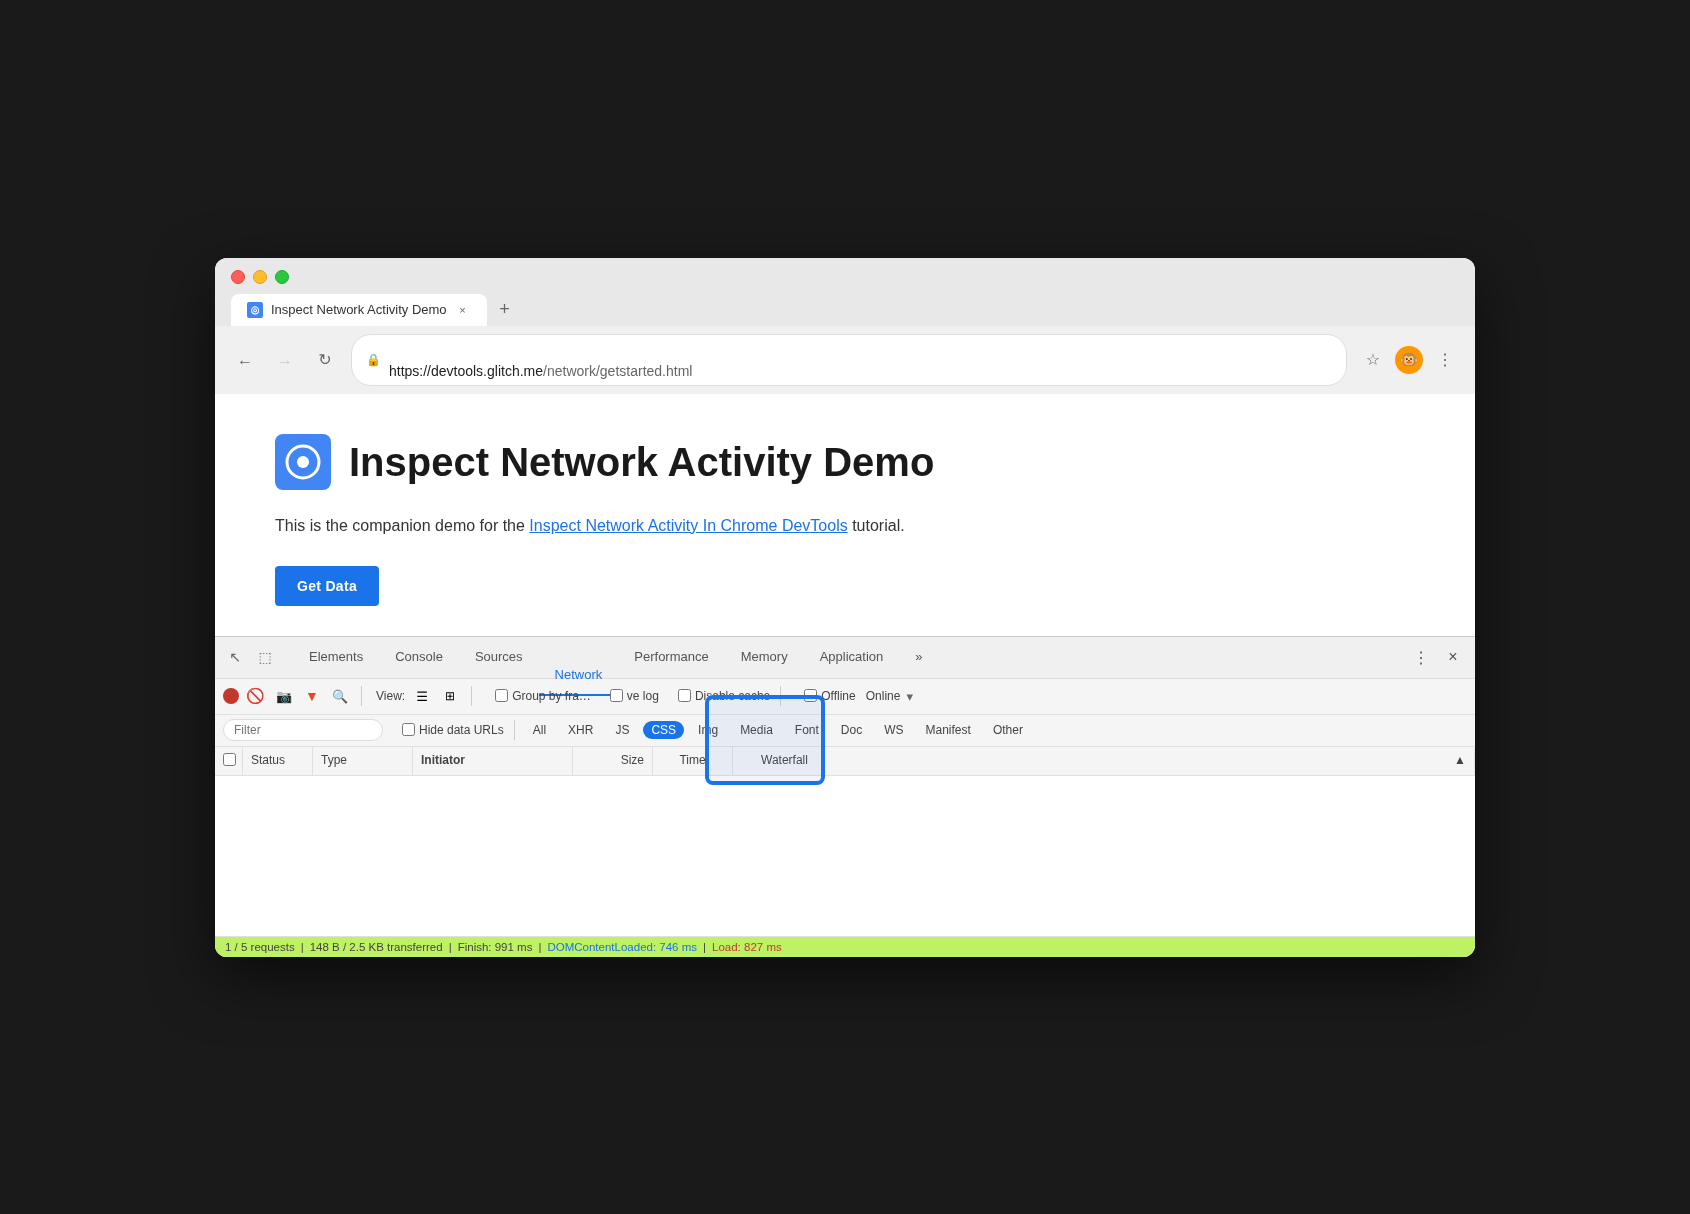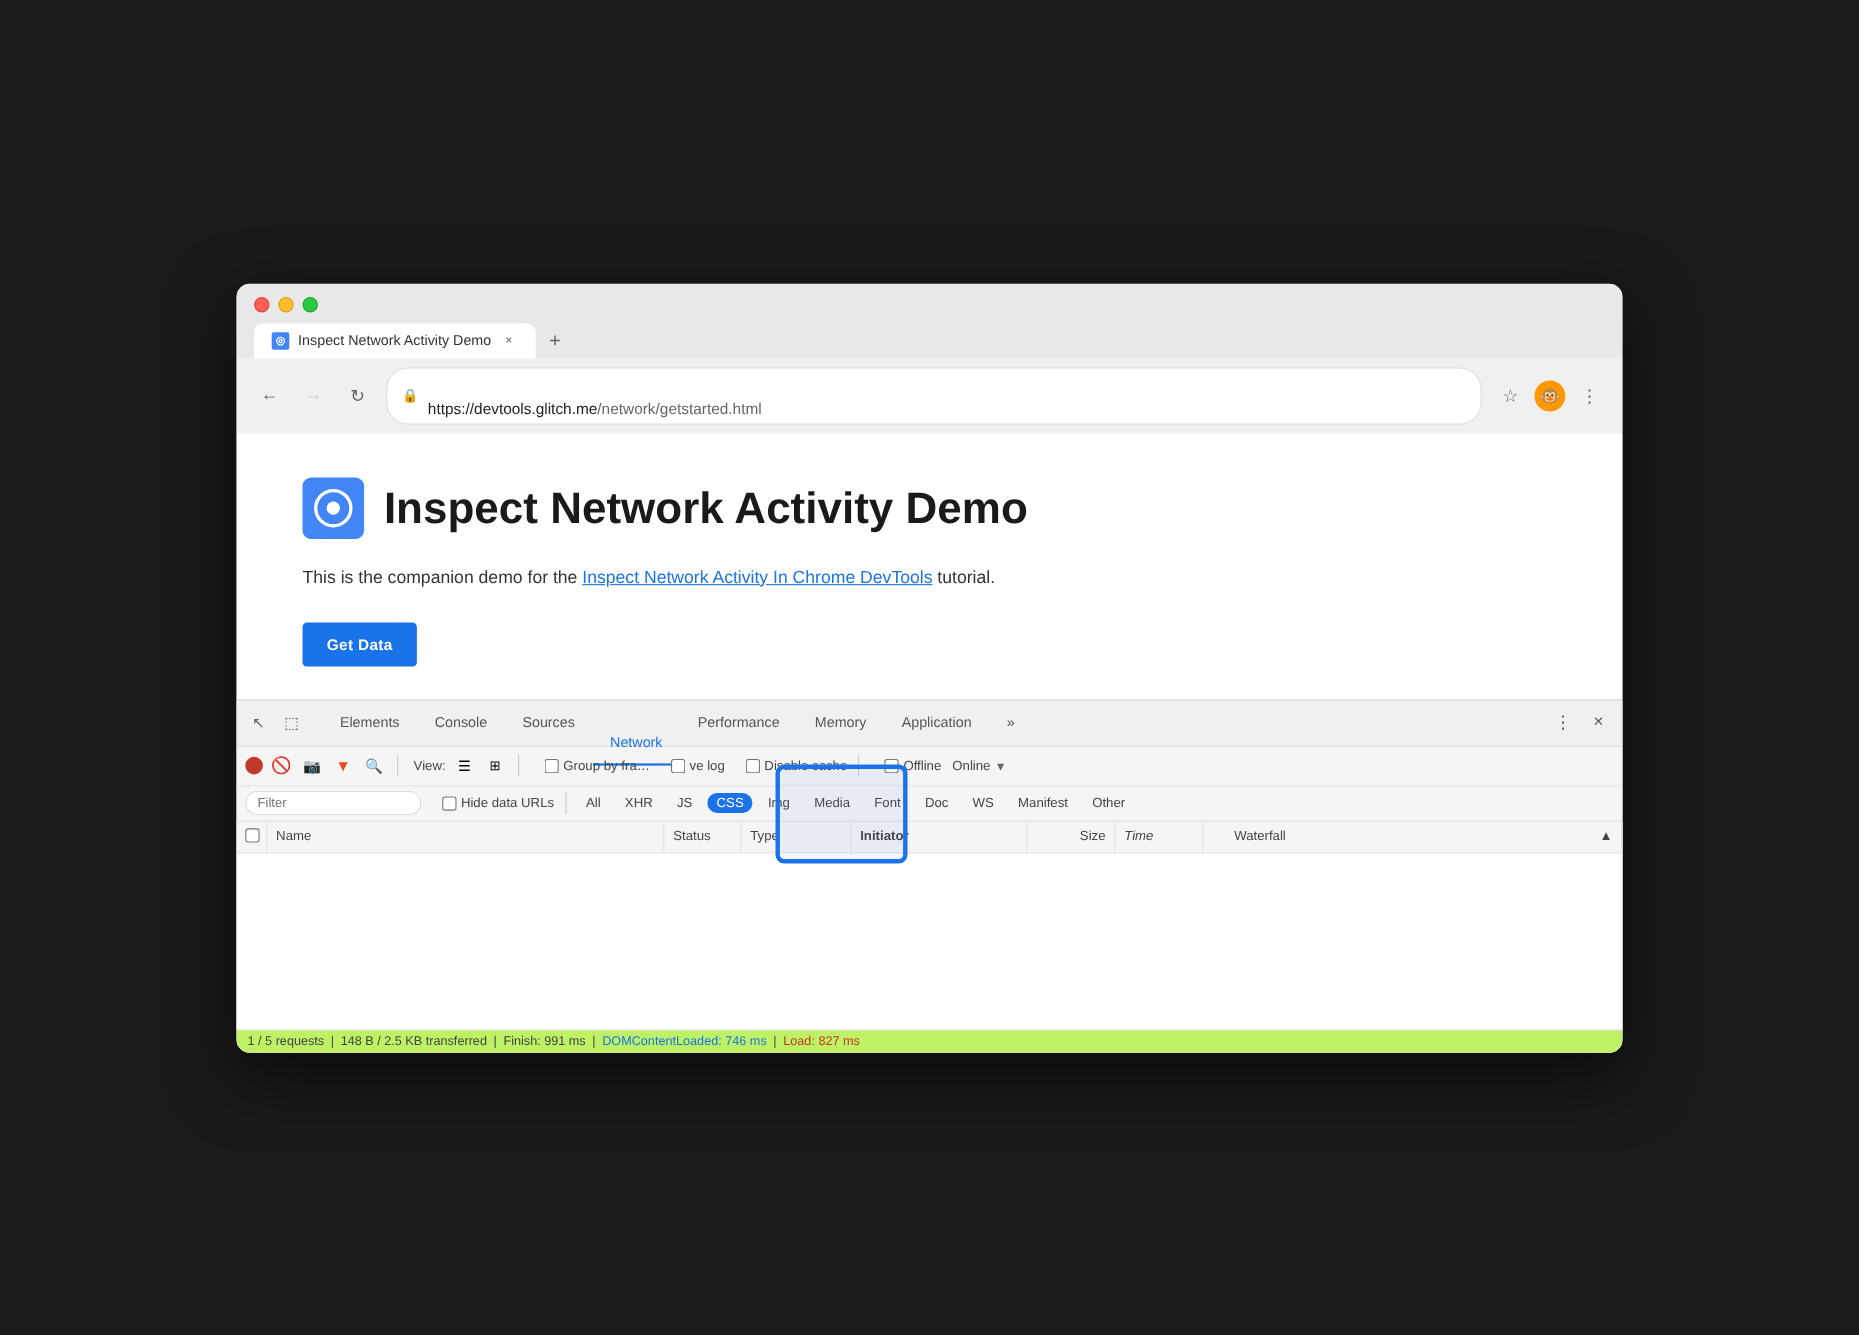--- a/index.html
+++ b/index.html
@@ -366,21 +366,21 @@
     }
 
     .view-label {
       font-size: 12px;
       color: #444;
       margin-left: 4px;
     }
 
     .checkbox-label {
       display: flex;
-      align-items: center;
+      align-items: flex-start;
       gap: 4px;
       font-size: 12px;
       color: #444;
       padding-left: 13px;
     }
 
     
     .filter-row {
       display: flex;
       align-items: center;
@@ -655,26 +655,25 @@
       <button class="filter-type-btn">WS</button>
       <button class="filter-type-btn">Manifest</button>
       <button class="filter-type-btn">Other</button>
     </div>
 
     <div class="network-table">
       <div class="table-header">
         <div class="table-header-cell col-check">
           <input type="checkbox" style="margin: 0px;">
         </div>
-        <div class="table-header-cell col-name">Name</div>
         <div class="table-header-cell col-status">Status</div>
         <div class="table-header-cell col-type">Type</div>
         <div class="table-header-cell col-initiator">Initiator</div>
         <div class="table-header-cell col-size" style="text-align:right;">Size</div>
-        <div class="table-header-cell col-time" style="text-align:left;font-style:italic;">Time</div>
+        <div class="table-header-cell col-time" style="text-align:center;">Time</div>
         <div class="table-header-cell col-waterfall" style="display:flex; justify-content:space-between;">
           Waterfall <span>▲</span>
         </div>
       </div>
 
 
       <div style="height: 160px; background: white;"></div>
     </div>
 
     <div class="status-bar">

